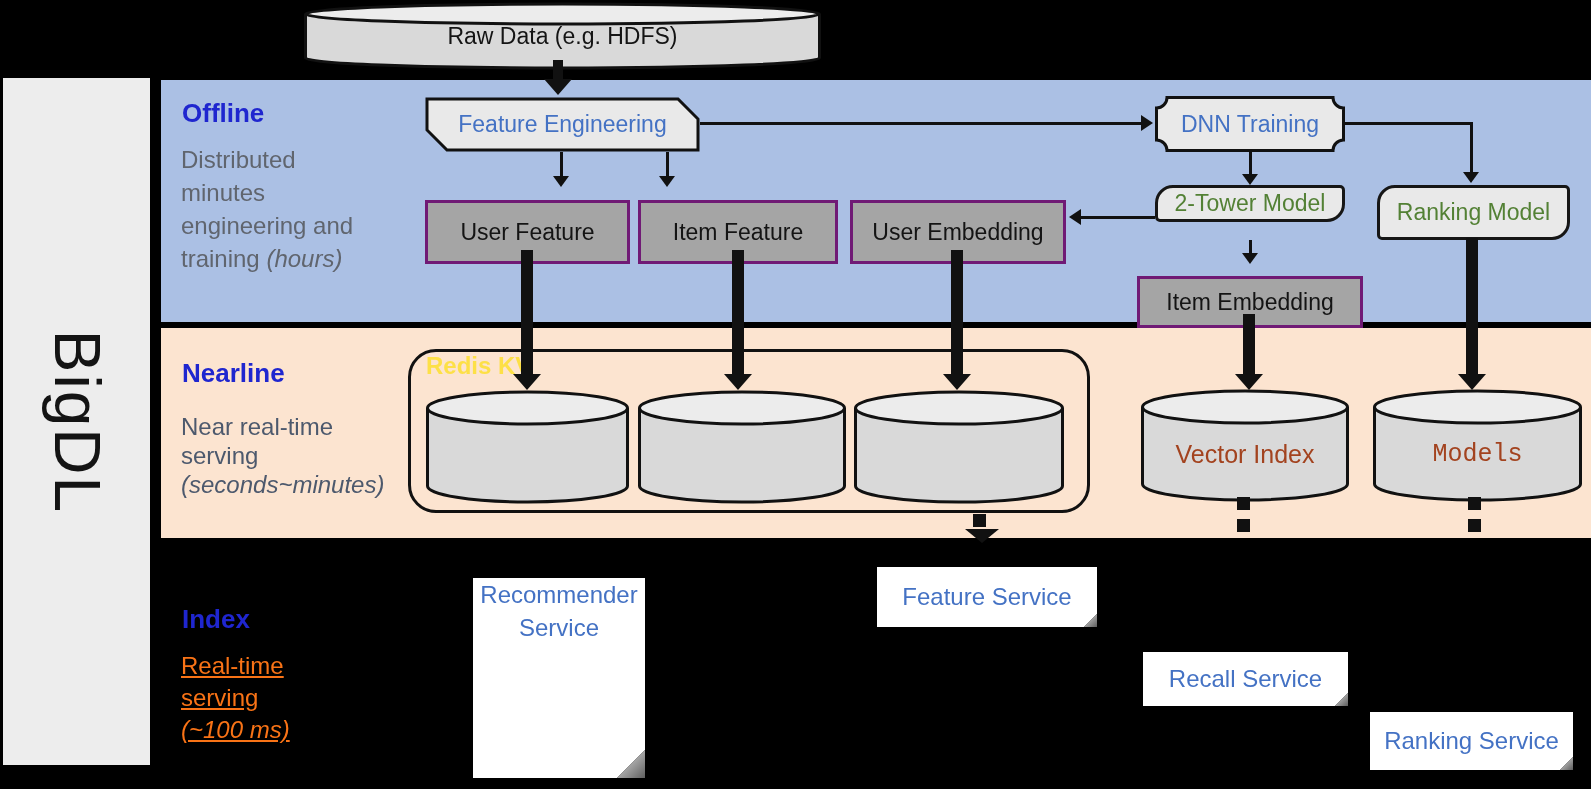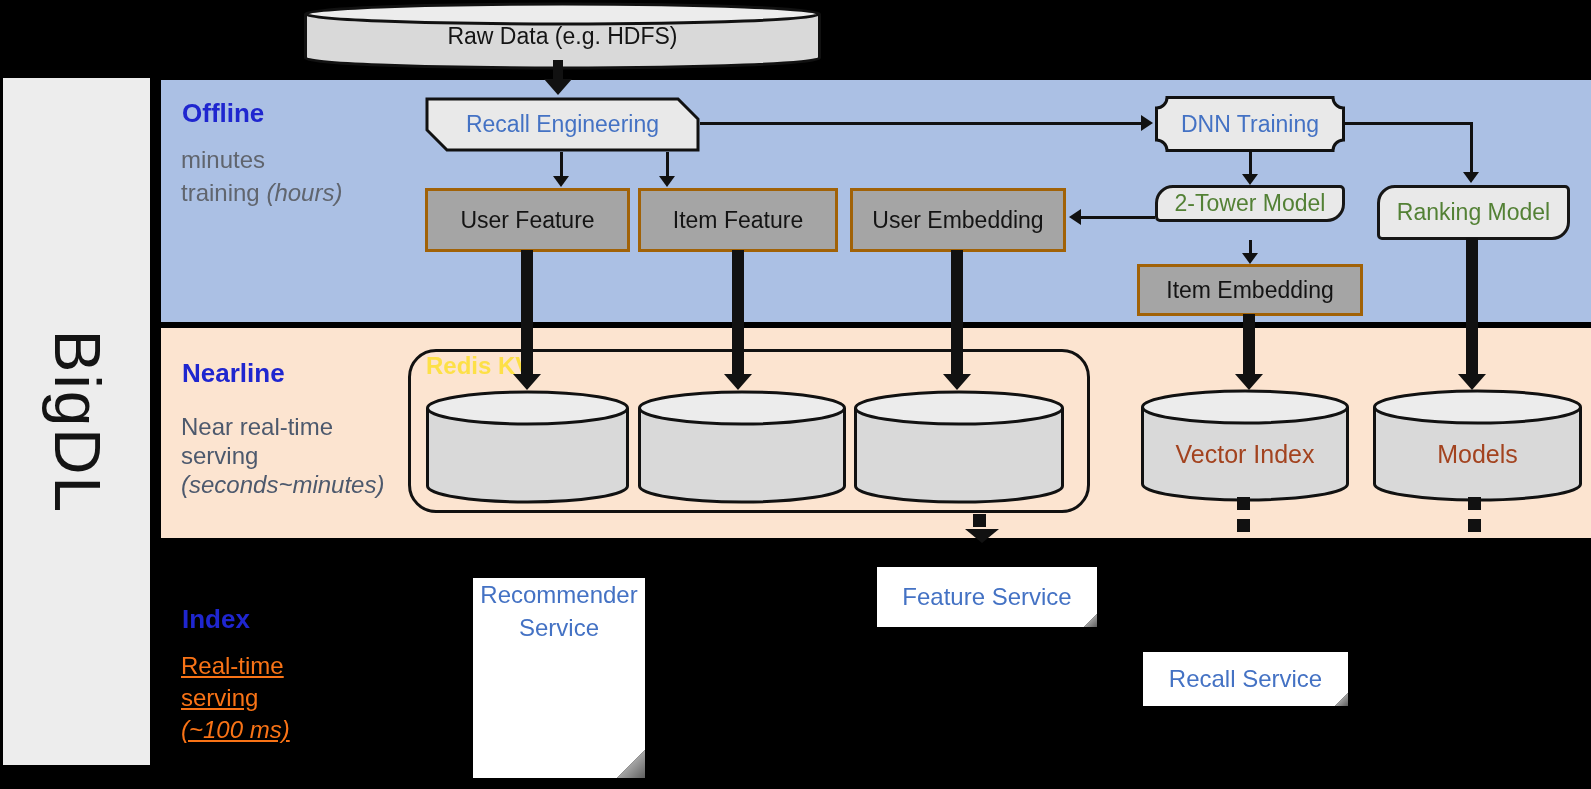--- a/index.html
+++ b/index.html
@@ -20,22 +20,22 @@
   .band-desc{position:absolute;font-size:24px;white-space:nowrap;}
   #offline-desc{left:181px;top:143px;line-height:33px;color:#60656e;}
   #nearline-desc{left:181px;top:412px;line-height:29px;color:#4d596d;}
   #online-desc{left:181px;top:650px;line-height:32px;color:#f97316;text-decoration:underline;}
   .band-desc span{display:block;}
 
   
   .shape-svg{position:absolute;}
   .node-label{position:absolute;display:flex;align-items:center;justify-content:center;
               text-align:center;white-space:nowrap;pointer-events:none;}
-  .gray-box{position:absolute;background:#a5a5a5;border:3px solid #a16207;box-sizing:border-box;
-            display:flex;align-items:center;justify-content:center;font-size:23px;color:#141414;white-space:nowrap;}
+  .gray-box{position:absolute;background:#a5a5a5;border:3px solid #701a75;box-sizing:border-box;
+            display:flex;align-items:center;justify-content:center;font-size:23px;color:#141414;white-space:nowrap;margin-top:12px;}
   .round-box{position:absolute;background:#e9e9e9;border:3px solid #161616;box-sizing:border-box;
              border-radius:18px 5px 18px 5px;display:flex;align-items:center;justify-content:center;
              font-size:23px;color:#538135;white-space:nowrap;}
   .blue-text{color:#4472c4;}
   .brown-text{color:#a3431f;}
 
   #feature-engineering-svg{left:425px;top:97px;}
   #feature-engineering-label{left:425px;top:97px;width:275px;height:55px;font-size:23px;}
   #dnn-training-svg{left:1155px;top:96px;}
   #dnn-training-label{left:1155px;top:96px;width:190px;height:56px;font-size:23px;}
@@ -50,21 +50,21 @@
   
   #redis-container{position:absolute;left:408px;top:349px;width:682px;height:164px;
                    border:3px solid #111;border-radius:28px;box-sizing:border-box;}
   #redis-kv-label{position:absolute;left:426px;top:352px;font-size:24px;color:#fde047;white-space:nowrap;font-weight:bold;}
   #redis-cyl-1{left:425px;top:388px;}
   #redis-cyl-2{left:637px;top:388px;}
   #redis-cyl-3{left:853px;top:388px;}
   #vector-index-svg{left:1140px;top:388px;}
   #models-svg{left:1372px;top:388px;}
   #vector-index-label{left:1140px;top:388px;width:210px;height:110px;padding-top:22px;box-sizing:border-box;font-size:25px;}
-  #models-label{left:1372px;top:388px;width:211px;height:110px;padding-top:22px;box-sizing:border-box;font-size:25px;}
+  #models-label{left:1372px;top:388px;width:211px;height:110px;padding-top:22px;box-sizing:border-box;font-size:25px;font-family:Liberation Mono, monospace;}
 
   
   #raw-data-svg{left:303px;top:2px;}
   #raw-data-label{left:303px;top:8px;width:519px;height:56px;font-size:23px;color:#141414;}
 
   
   .service-wrap{position:absolute;}
   .service-box{position:absolute;left:0;top:0;width:100%;height:100%;background:#fff;
                clip-path:polygon(0 0,100% 0,100% calc(100% - 13px),calc(100% - 13px) 100%,0 100%);}
   .service-fold{position:absolute;right:0;bottom:0;width:13px;height:13px;
@@ -103,21 +103,23 @@
 
   <div id="band-offline"></div>
   <div id="band-nearline"></div>
 
   <div id="sidebar">
     <div id="brand">BigDL</div>
   </div>
 
   <div id="offline-title" class="band-title">Offline</div>
   <div id="offline-desc" class="band-desc">
+    <span>Distributed</span>
     <span>minutes</span>
+    <span>engineering and</span>
     <span><span style="display:inline">training </span><i>(hours)</i></span>
   </div>
   <div id="nearline-title" class="band-title">Nearline</div>
   <div id="nearline-desc" class="band-desc">
     <span>Near real-time</span>
     <span>serving</span>
     <span><i>(seconds~minutes)</i></span>
   </div>
   <div id="online-title" class="band-title">Index</div>
   <div id="online-desc" class="band-desc">
@@ -128,21 +130,21 @@
 
   <svg id="raw-data-svg" class="shape-svg" width="519" height="78" viewBox="0 0 519 78">
     <path d="M2.5,12 L2.5,56 A257,10 0 0 0 516.5,56 L516.5,12" fill="#d9d9d9" stroke="#111" stroke-width="3"></path>
     <ellipse cx="259.5" cy="12" rx="257" ry="10" fill="#ececec" stroke="#111" stroke-width="3"></ellipse>
   </svg>
   <div id="raw-data-label" class="node-label">Raw Data (e.g. HDFS)</div>
 
   <svg id="feature-engineering-svg" class="shape-svg" width="275" height="55" viewBox="0 0 275 55">
     <path d="M2,2 L253,2 L273,22 L273,53 L22,53 L2,33 Z" fill="#e9e9e9" stroke="#111" stroke-width="3"></path>
   </svg>
-  <div id="feature-engineering-label" class="node-label blue-text">Recall Engineering</div>
+  <div id="feature-engineering-label" class="node-label blue-text">Feature Engineering</div>
 
   <svg id="dnn-training-svg" class="shape-svg" width="190" height="56" viewBox="0 0 190 56">
     <path d="M12,1.5 L178,1.5 A10.5,10.5 0 0 0 188.5,12 L188.5,44 A10.5,10.5 0 0 0 178,54.5 L12,54.5 A10.5,10.5 0 0 0 1.5,44 L1.5,12 A10.5,10.5 0 0 0 12,1.5 Z" fill="#e9e9e9" stroke="#111" stroke-width="3"></path>
   </svg>
   <div id="dnn-training-label" class="node-label blue-text">DNN Training</div>
 
   <div id="user-feature" class="gray-box">User Feature</div>
   <div id="item-feature" class="gray-box">Item Feature</div>
   <div id="user-embedding" class="gray-box">User Embedding</div>
   <div id="two-tower-model" class="round-box">2-Tower Model</div>
@@ -187,20 +189,25 @@
 
   <div id="feature-service" class="service-wrap">
     <div class="service-box"></div>
     <div class="service-fold"></div>
     <div class="service-label">Feature Service</div>
   </div>
   <div id="recall-service" class="service-wrap">
     <div class="service-box"></div>
     <div class="service-fold"></div>
     <div class="service-label">Recall Service</div>
+  </div>
+  <div id="ranking-service" class="service-wrap">
+    <div class="service-box"></div>
+    <div class="service-fold"></div>
+    <div class="service-label">Ranking Service</div>
   </div>
 
   <div class="stem" style="left:553px;top:60px;width:10px;height:20px;"></div>
   <div class="head-down-big" style="left:544px;top:79px;"></div>
 
   <div class="stem" style="left:560px;top:152px;width:3px;height:26px;"></div>
   <div class="head-down" style="left:553px;top:176px;"></div>
   <div class="stem" style="left:666px;top:152px;width:3px;height:26px;"></div>
   <div class="head-down" style="left:659px;top:176px;"></div>
 

